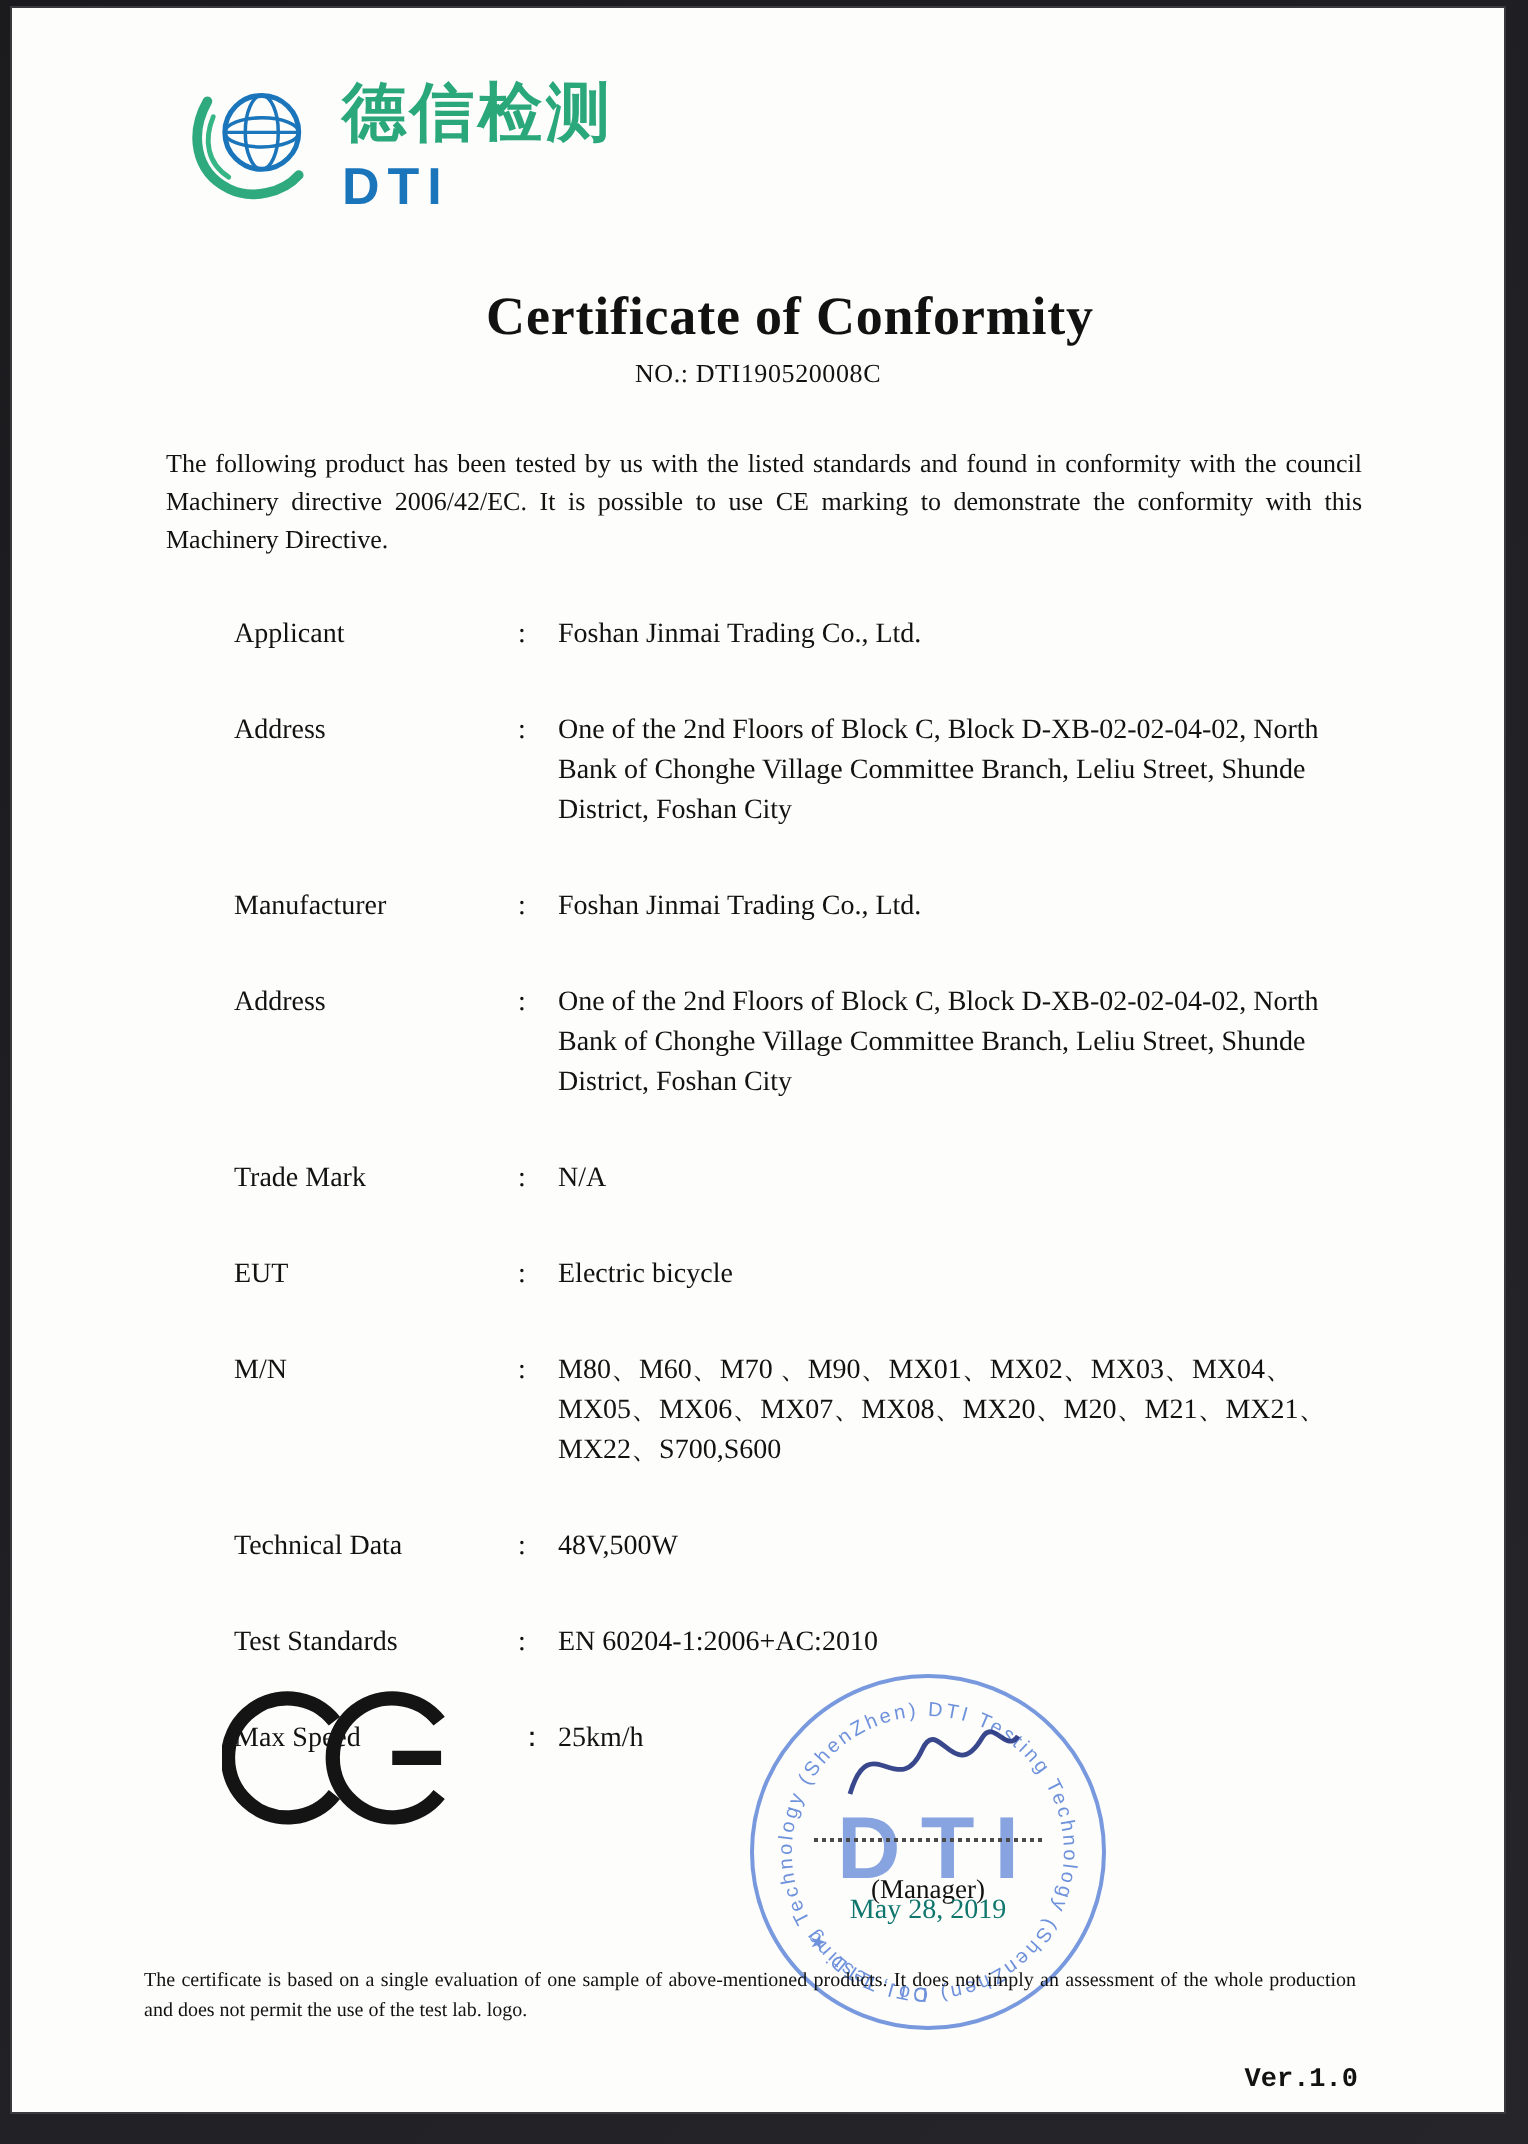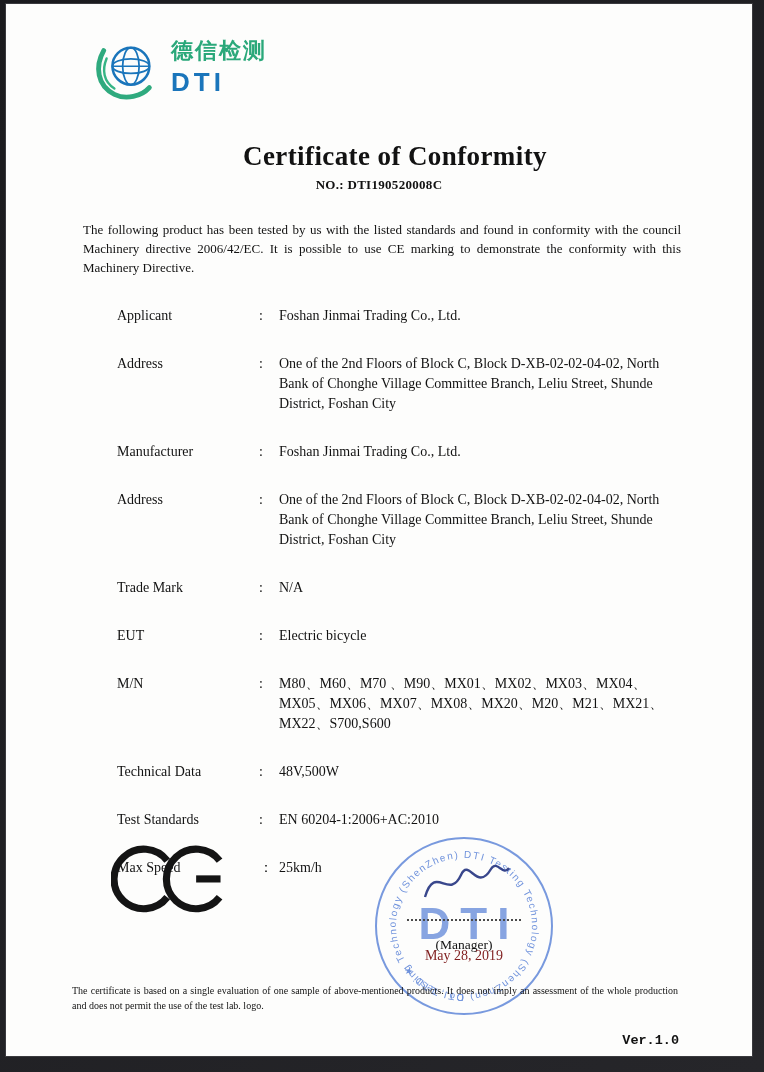--- a/index.html
+++ b/index.html
@@ -2,40 +2,40 @@
 <html><head>
 <meta charset="utf-8">
 <style>
   html,body{margin:0;padding:0;background:#101013;}
   .frame{position:relative;width:764px;height:1072px;background:linear-gradient(135deg,#1b1b1e,#26262a);overflow:hidden;}
   .page{position:absolute;left:5px;top:3px;width:748px;height:1054px;background:#fdfdfc;color:#121212;
         font-family:"Liberation Serif", serif;box-shadow:0 0 0 1px #3a3a3e inset;}
   
   .logo{display:flex;gap:8px;margin:36px 0 0 86px;align-items:flex-start;}
   .logo-icon{width:72px;height:68px;flex:none;}
-  .logo-cn{font-family:"Liberation Sans", sans-serif;font-weight:700;font-size:22px;color:#2aa87a;letter-spacing:2px;line-height:1.1;}
+  .logo-cn{font-family:"Liberation Sans", sans-serif;font-weight:700;font-size:32px;color:#2aa87a;letter-spacing:2px;line-height:1.1;}
   .logo-abbr{font-family:"Liberation Sans", sans-serif;font-weight:700;font-size:26px;color:#1a75bb;letter-spacing:4px;margin-top:4px;}
   
   h1{margin:34px 0 5px;text-align:center;font-size:27px;font-weight:700;letter-spacing:.4px;padding-left:32px;}
-  .cert-no{text-align:center;font-weight:700;font-size:13px;letter-spacing:.3px;}
+  .cert-no{text-align:center;font-weight:400;font-size:13px;letter-spacing:.3px;}
   .intro{margin:28px 72px 0 78px;font-size:13px;line-height:1.45;text-align:justify;}
   
   .fields{margin:24px 0 0 112px;font-size:14px;}
   .row{display:flex;margin-bottom:18px;line-height:1.43;margin-top:28px;}
   .lbl{width:142px;flex:none;}
   .sep{width:20px;flex:none;}
   .val{width:394px;}
   
   .ce{position:absolute;left:106px;top:842px;width:128px;}
   
   .stamp{position:absolute;left:368px;top:832px;width:182px;height:182px;}
   .stamp svg{position:absolute;inset:0;z-index:1;}
   .stamp-dashes{position:absolute;top:84px;left:34px;width:114px;border-top:2px dotted #4a4a4a;z-index:2;}
   .stamp-manager{position:absolute;top:102px;left:0;width:100%;text-align:center;font-size:13.5px;color:#111;z-index:3;}
-  .stamp-date{position:absolute;top:113px;left:0;width:100%;text-align:center;font-size:14px;color:#7f1d1d;z-index:3;}
+  .stamp-date{position:absolute;top:113px;left:0;width:100%;text-align:center;font-size:14px;color:#0f766e;z-index:3;}
   
   .footer{position:absolute;left:67px;top:970px;width:606px;font-size:10px;line-height:1.5;text-align:justify;z-index:3;}
   .version{position:absolute;right:74px;top:1030px;font-size:13.5px;font-weight:700;z-index:3;font-family:Liberation Mono, monospace;}
 </style>
 </head>
 <body>
 
 <div class="frame">
   <div class="page">
 

